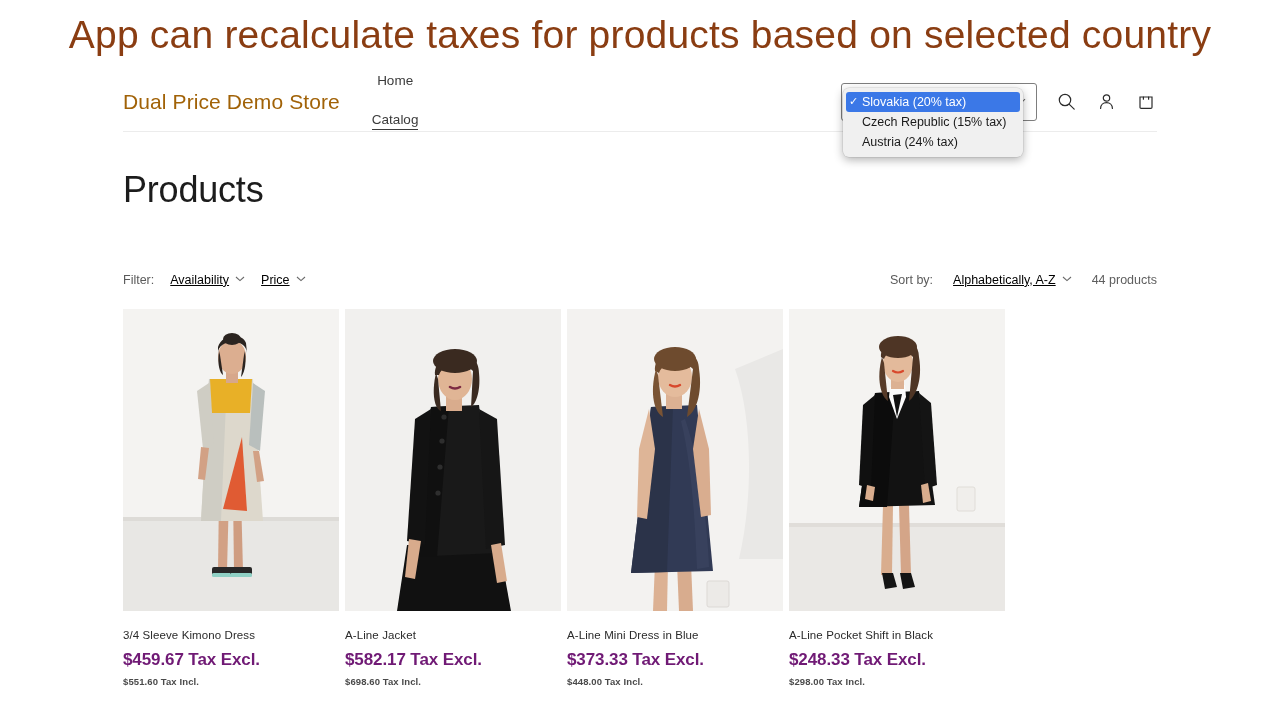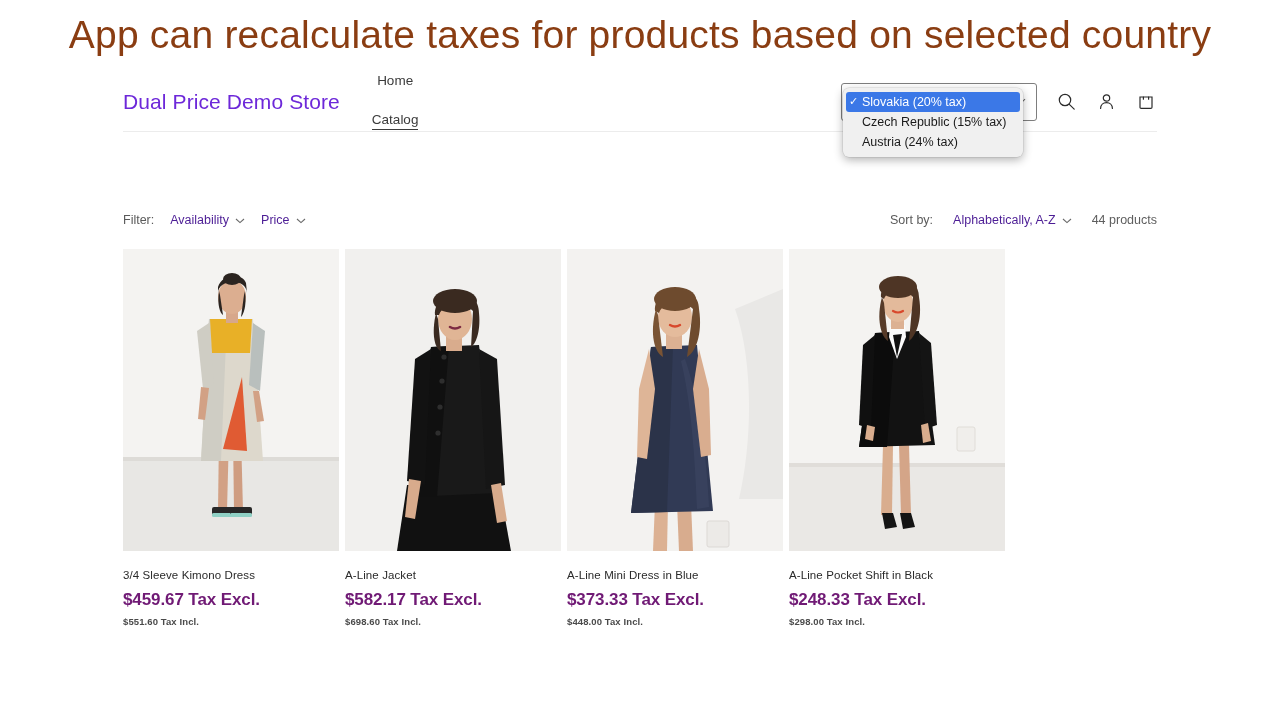--- a/index.html
+++ b/index.html
@@ -33,21 +33,21 @@
   .header {
     width: 1034px;
     margin: 0 auto;
     height: 54px;
     display: flex;
     align-items: center;
     padding: 0 0 0 0;
   }
   .store-name {
     font-size: 21px;
-    color: #6d28d9;
+    color: #a16207;
     font-weight: 400;
     letter-spacing: 0.1px;
     margin-right: 32px;
   }
   .nav {
     display: flex;
     align-items: center;
     gap: 22px;
     flex-direction: column;
   }
@@ -155,22 +155,22 @@
   .facets {
     display: flex;
     align-items: center;
     margin-top: 62px;
     font-size: 12.5px;
     color: #5a5a5a;
   }
   .facets-left { display: flex; align-items: center; gap: 16px; }
   .facet-label { color: #5a5a5a; }
   .facet {
-    display: inline-flex; align-items: center; gap: 6px;
-    color: #4c1d95; cursor: pointer;
+    display: inline-flex; gap: 6px;
+    color: #000000; cursor: pointer; text-decoration: underline;
   }
   .facet .chev { font-size: 9px; color: #6a6a6a; position: relative; top: 1px; }
   .facets-right {
     margin-left: auto;
     display: flex; align-items: center; gap: 20px;
   }
   .product-count { color: #5e5e5e; }
 
   
   .grid {
@@ -272,20 +272,21 @@
         </svg>
       </div>
 
     </div>
   </div>
   <div class="header-rule"></div>
 </div>
 
 <div class="main">
 
+  <h1 class="page-title">Products</h1>
 
   <div class="facets">
     <div class="facets-left">
       <span class="facet-label">Filter:</span>
 
       <span class="facet">
         <span>Availability</span>
         <span class="chev">
           <svg width="10" height="6" viewBox="0 0 10 6" fill="none" aria-hidden="true">
             <path d="M1 1 L5 4.6 L9 1" stroke="#6a6a6a" stroke-width="1.1" fill="none"></path>

